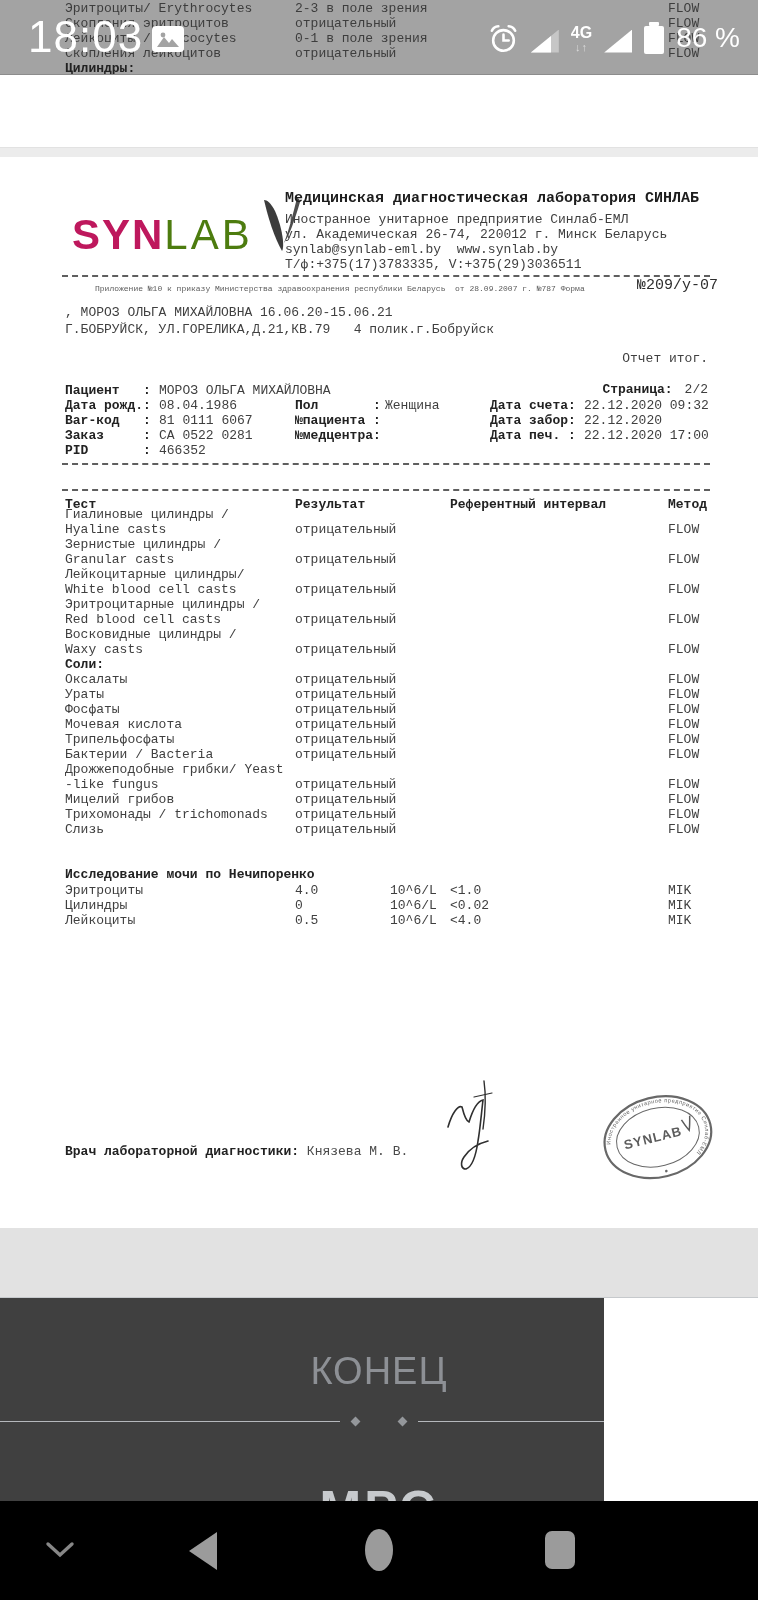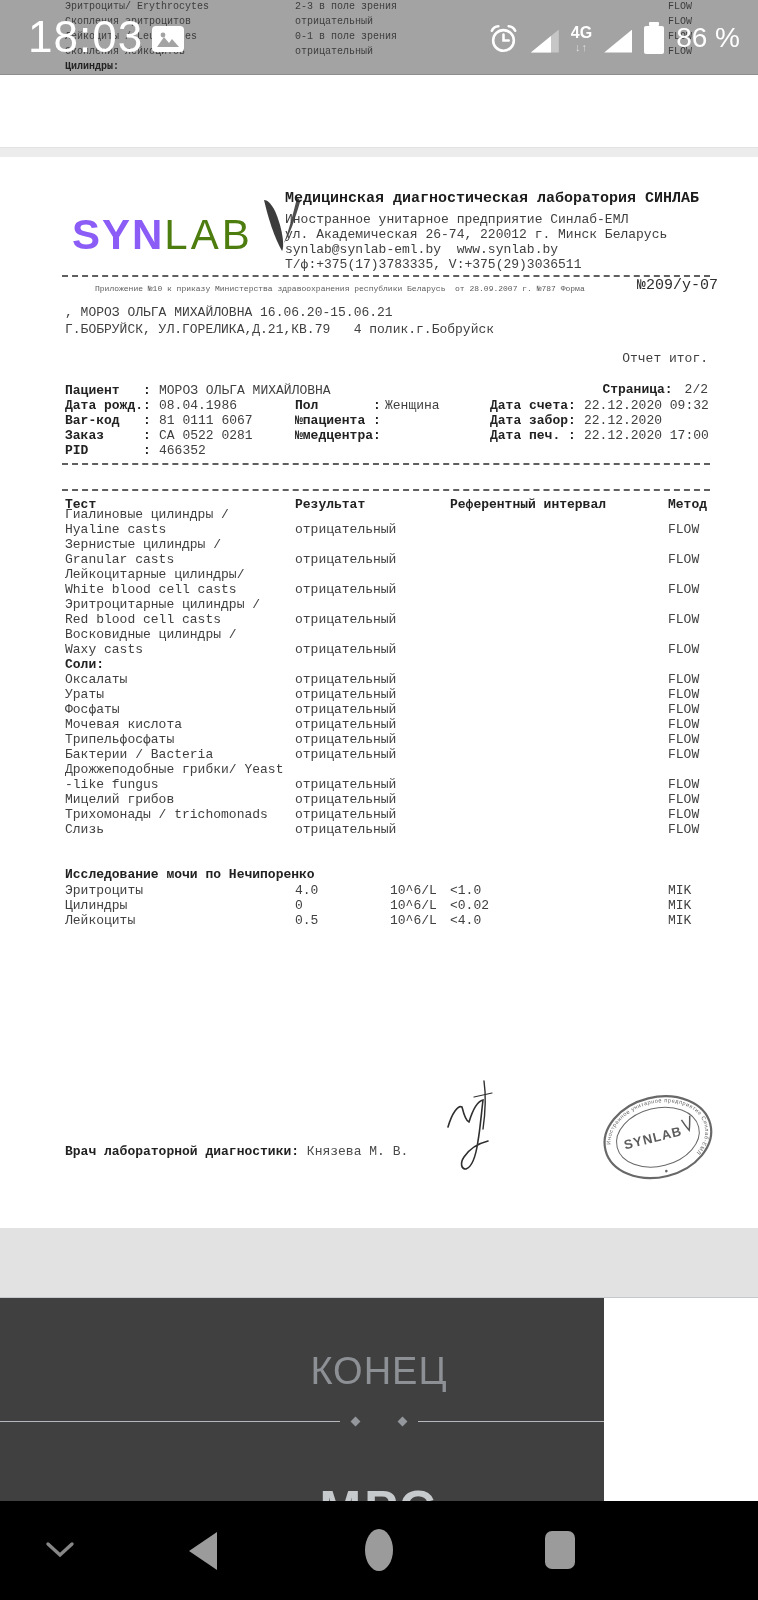--- a/index.html
+++ b/index.html
@@ -4,21 +4,21 @@
 <style>
   html,body{margin:0;padding:0;background:#000;}
   .screen{position:relative;width:758px;height:1600px;overflow:hidden;background:#fff;
           font-family:"Liberation Mono","DejaVu Sans Mono",monospace;color:#3f3f3f;}
   span{white-space:pre;}
   .bold{font-weight:bold;color:#222;}
 
   
   .statusband{position:absolute;top:0;left:0;width:758px;height:74px;background:#a3a3a3;
               border-bottom:1px solid #8c8c8c;overflow:hidden;}
-  .peek{position:absolute;inset:0;font-size:10px;color:#3d3d3d;padding-top:1px;border-radius:31px;}
+  .peek{position:absolute;inset:0;font-size:13px;color:#3d3d3d;padding-top:1px;border-radius:31px;}
   .docrow{position:relative;height:15px;}
   .docrow span{position:absolute;top:0;}
   .cn{left:65px;} .cr{left:295px;} .cu{left:390px;} .cf{left:450px;} .cm{left:668px;}
   .sb-time{position:absolute;left:28px;top:12px;z-index:3;font-family:"Liberation Sans",sans-serif;
            font-size:44px;color:#fff;letter-spacing:1px;}
   .sb-pic{position:absolute;left:152px;top:26px;z-index:3;}
   .sb-right{position:absolute;right:18px;top:19px;z-index:3;display:flex;align-items:center;gap:12px;height:38px;}
   .tri{position:relative;width:28px;height:23px;margin-top:6px;}
   .tri .base{position:absolute;inset:0;background:#c6c6c6;clip-path:polygon(0 100%,100% 100%,100% 0);}
   .tri.full .base{background:#fff;}
@@ -33,21 +33,21 @@
   .sb-pct{font-family:"Liberation Sans",sans-serif;font-size:28px;color:#fff;}
 
   
   .pgap{position:absolute;left:0;top:147px;width:758px;height:10px;background:#ececec;border-top:1px solid #e2e2e2;}
 
   
   .page2{position:absolute;left:0;top:157px;width:758px;height:1071px;background:#fff;font-size:13px;}
   .page2 .line{position:absolute;white-space:pre;}
   .logo{position:absolute;left:72px;top:40px;display:flex;align-items:flex-end;
         font-family:"Liberation Sans",sans-serif;}
-  .logo .syn{font-size:42px;font-weight:700;color:#8b5cf6;letter-spacing:2px;line-height:44px;}
+  .logo .syn{font-size:42px;font-weight:700;color:#be185d;letter-spacing:2px;line-height:44px;}
   .logo .lab{font-size:42px;font-weight:400;color:#4d7c0f;letter-spacing:3px;line-height:44px;}
   .hdr-title{left:285px;top:33px;font-size:15px;font-weight:bold;color:#1d1d1d;}
   .hdr-l1{left:285px;top:55px;} .hdr-l2{left:285px;top:70px;}
   .hdr-l3{left:285px;top:85px;} .hdr-l4{left:285px;top:100px;}
   .dashline{position:absolute;left:62px;width:648px;height:0;border-top:2px dashed #5f5f5f;}
   .note-small{left:95px;top:127px;font-size:8px;color:#5c5c5c;}
   .note-big{left:637px;top:120px;font-size:15px;color:#2e2e2e;}
   .ph1{left:65px;top:148px;} .ph2{left:65px;top:165px;}
   .meta{position:absolute;right:50px;text-align:right;white-space:pre;}
   .meta1{top:194px;} .meta2{top:210px;}

